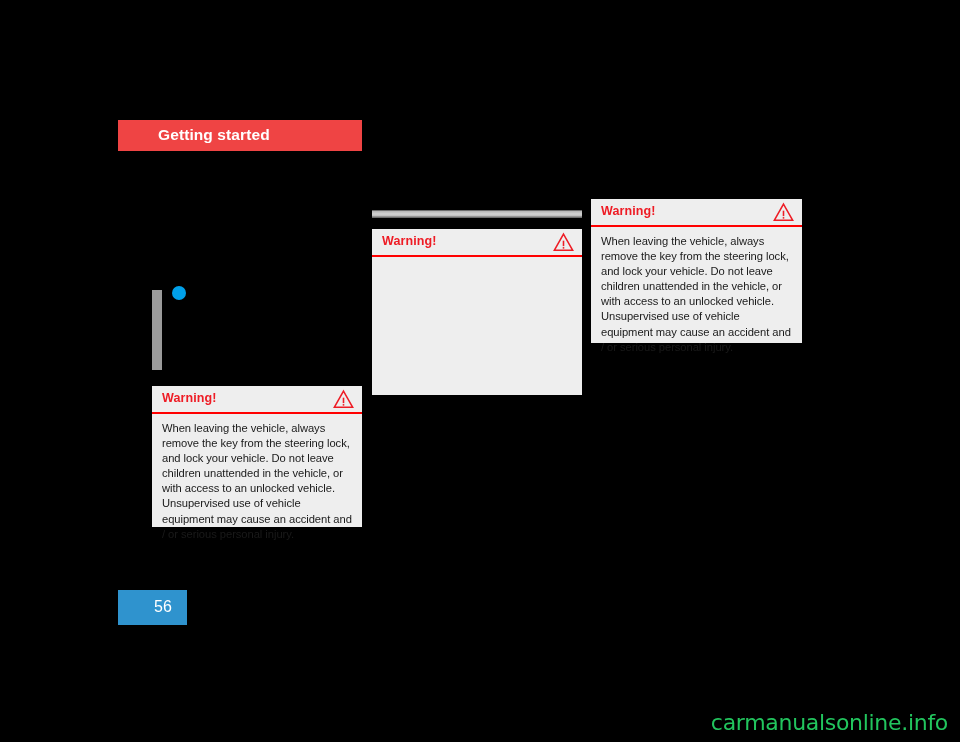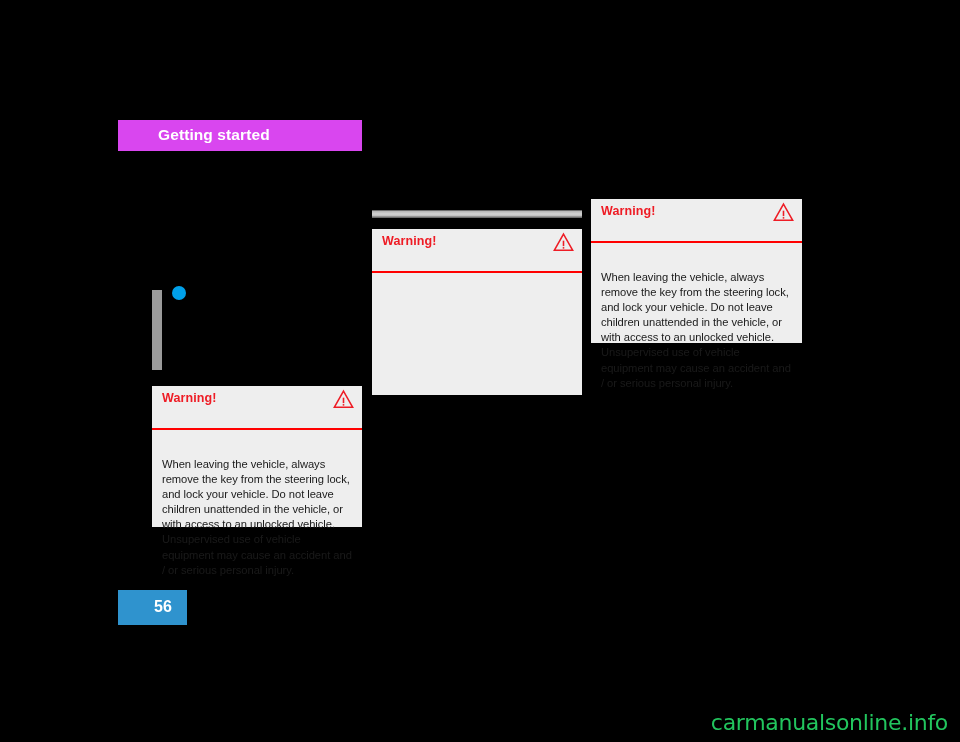--- a/index.html
+++ b/index.html
@@ -25,21 +25,21 @@
     background: #000000;
   }
 
   
   .chapter-header {
     position: absolute;
     left: 118px;
     top: 120px;
     width: 244px;
     height: 31px;
-    background: #d946ef;
+    background: #ef4444;
   }
   .chapter-header-label {
     position: absolute;
     left: 40px;
     top: 6px;
     color: #ffffff;
     font-size: 15.5px;
     font-weight: bold;
     letter-spacing: 0.1px;
     white-space: nowrap;
@@ -78,21 +78,21 @@
   }
 
   
   .warning-box {
     position: absolute;
     background: #eeeeee;
     box-sizing: border-box;
   }
   .warning-head {
     position: relative;
-    height: 44px;
+    height: 28px;
     border-bottom: 2px solid #ff0000;
     box-sizing: border-box;
   }
   .warning-title {
     position: absolute;
     left: 10px;
     top: 5px;
     color: #ee1c25;
     font-size: 12.5px;
     font-weight: bold;
@@ -100,21 +100,20 @@
   }
   .warning-icon {
     position: absolute;
     right: 8px;
     top: 3px;
     width: 21px;
     height: 20px;
   }
   .warning-body {
     padding: 7px 10px 8px 10px;
-    margin-top: 20px;
   }
   .warning-body p {
     margin: 0 0 10px 0;
     color: #1a1a1a;
     font-size: 11.2px;
     line-height: 15.1px;
     letter-spacing: -0.05px;
   }
   .warning-body p:last-child {
     margin-bottom: 0;
@@ -148,21 +147,21 @@
     width: 69px;
     height: 35px;
     background: #2f93ce;
   }
   .page-number-label {
     position: absolute;
     left: 36px;
     top: 8px;
     color: #ffffff;
     font-size: 16px;
-    font-weight: bold;
+    font-weight: normal;
   }
 
   
   .watermark {
     position: absolute;
     right: 12px;
     bottom: 7px;
     color: #22c55e;
     font-size: 22px;
     font-weight: normal;

